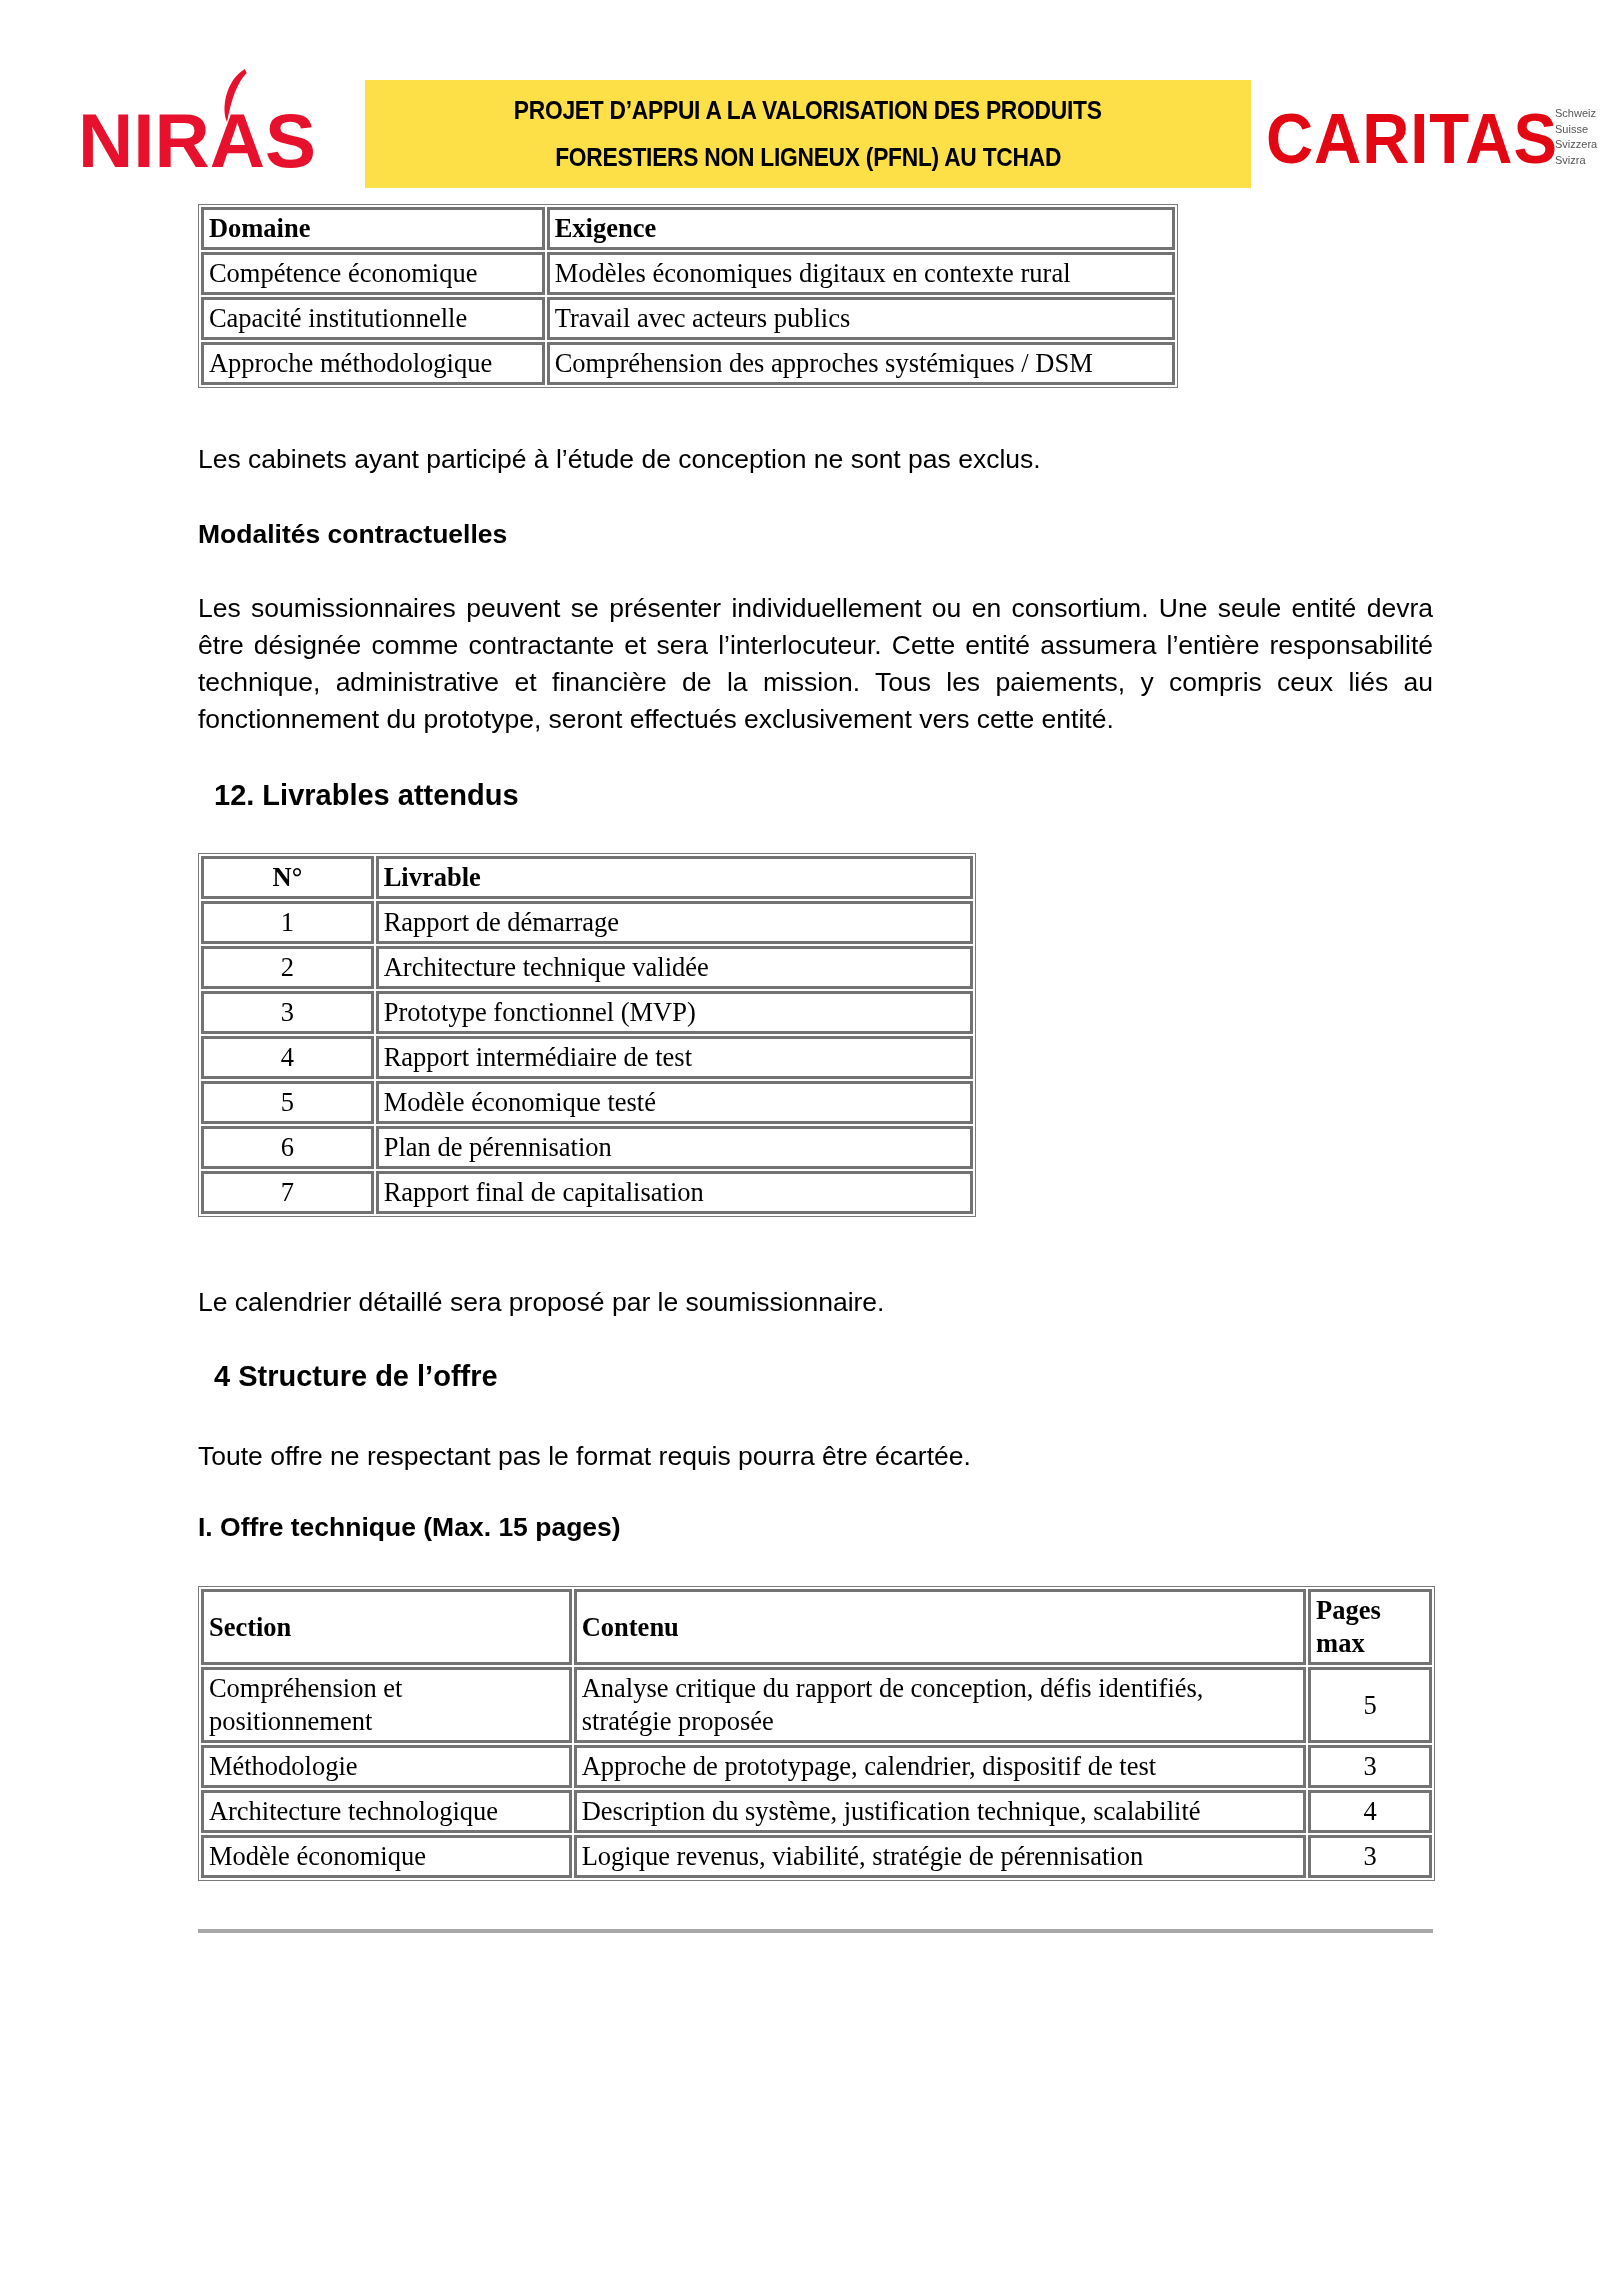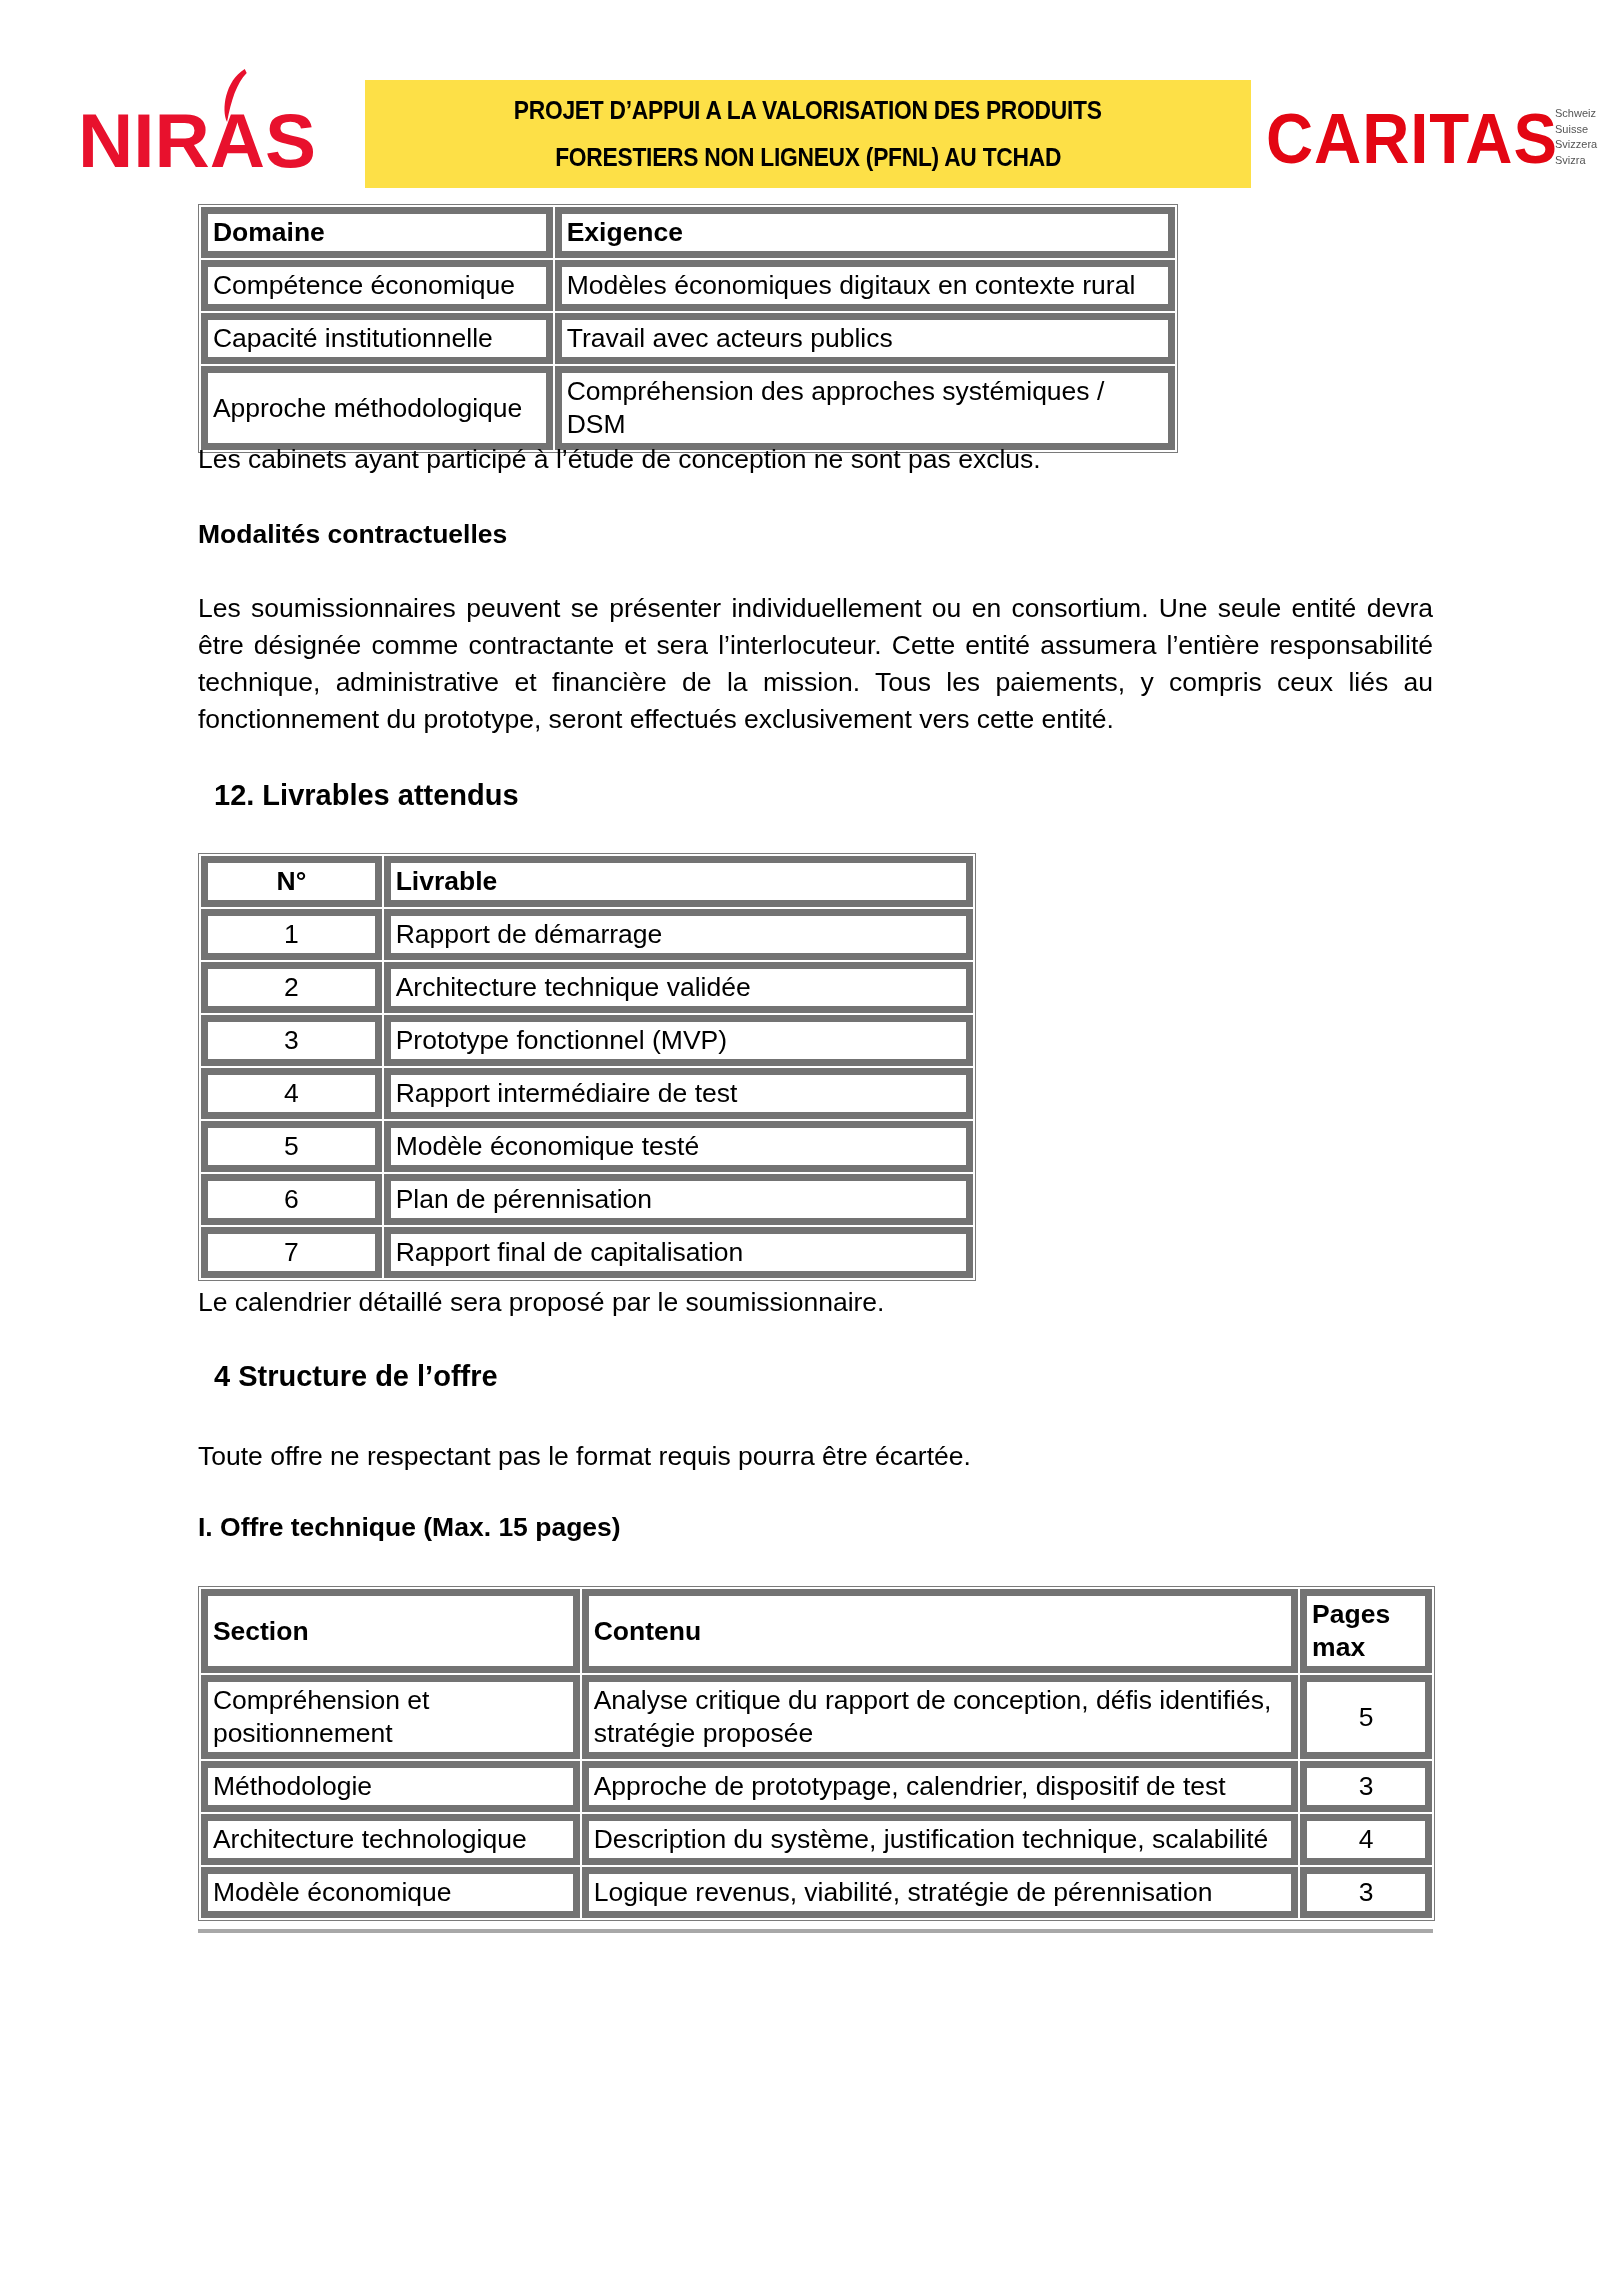--- a/index.html
+++ b/index.html
@@ -21,22 +21,22 @@
 
   
   .para { left: 198px; width: 1235px; font-size: 26.5px; line-height: 37px; }
   .justify { text-align: justify; text-align-last: left; }
   .bold { font-weight: bold; }
   .h2 { font-size: 29px; font-weight: bold; margin-left: 16px; }
 
   
   table.doc { position: absolute; border-collapse: separate; border-spacing: 2.9px;
               border: 1px solid #7a7a7a; font-size: 26.5px; }
-  table.doc td, table.doc th { border: 7px solid #737373; padding: 2px 4.9px; line-height: 33px;
-              text-align: left; vertical-align: middle; font-weight: normal; }
+  table.doc td, table.doc th { border: 3px solid #737373; padding: 2px 4.9px; line-height: 33px;
+              text-align: left; vertical-align: middle; font-weight: normal; font-family: Liberation Serif, serif; }
   table.doc th { font-weight: bold; }
   .center { text-align: center !important; }
 
   .hr { left: 198px; top: 1929px; width: 1235px; height: 3.9px; background: #a8a8a8; }
 </style>
 </head>
 <body>
 
 <div class="abs niras">
   <svg width="255" height="118" viewBox="0 0 260 120">

